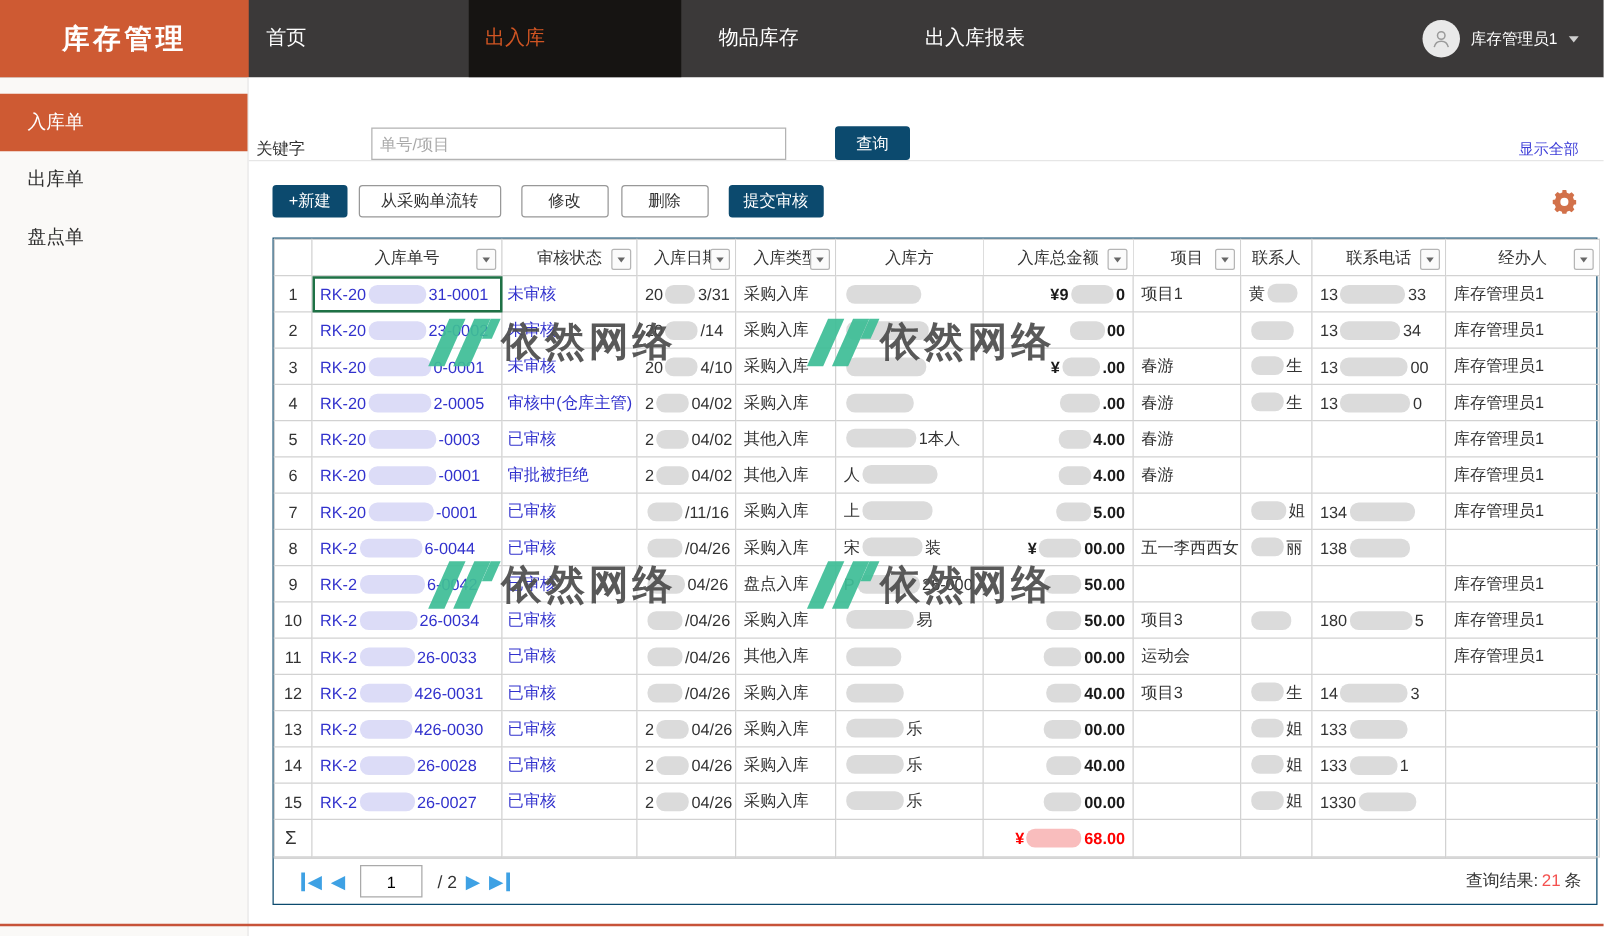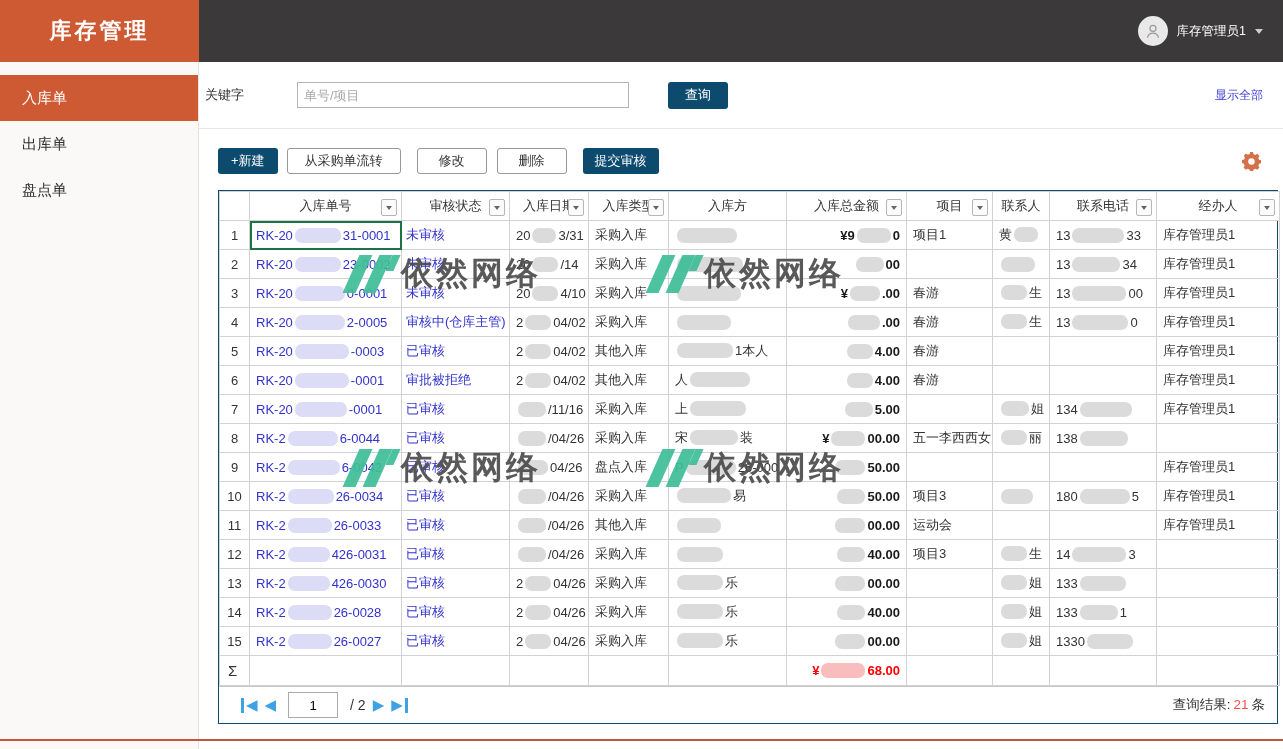--- a/index.html
+++ b/index.html
@@ -20,21 +20,21 @@
   .avatar{width:30px;height:30px;border-radius:50%;background:#e9e9e9;display:flex;align-items:center;justify-content:center}
   .user-name{font-size:12.5px;color:#fff}
   .caret{width:0;height:0;border-left:4px solid transparent;border-right:4px solid transparent;border-top:5px solid #cfcfcf}
   
   .shell{display:flex;height:687px}
   .sidebar{width:199px;background:#faf9f7;border-right:1px solid #e4e4e4;box-sizing:border-box;padding-top:13px;flex:none}
   .side-item{height:46px;line-height:46px;padding-left:22px;font-size:15px;color:#2e2e2e;cursor:pointer}
   .side-item.active{background:#ce5a33;color:#fff}
   .main{flex:1;position:relative;background:#fff}
   
-  .filter-row{display:flex;align-items:center;height:66px;padding-left:6px}
+  .filter-row{display:flex;align-items:flex-end;height:66px;padding-left:6px}
   .kw-label{font-size:13px;color:#333;width:44px}
   .kw-input{width:318px;height:24px;border:1px solid #b3b3b3;margin-left:48px;padding:0 6px;font-size:13px;color:#333;outline:none}
   .kw-input::placeholder{color:#a9a9a9}
   .btn-orange{background:#0c4a6e;color:#fff;border:none;font-size:13px;border-radius:3px;cursor:pointer;
               font-family:"Liberation Sans",sans-serif}
   .search-btn{width:60px;height:27px;margin-left:39px}
   .show-all{margin-left:auto;margin-right:20px;color:#3d3dd8;font-size:12px;text-decoration:none;cursor:pointer}
   .divider{height:1px;background:#e6e6e6}
   
   .toolbar{display:flex;align-items:center;padding:19px 22px 0 19px}
@@ -89,20 +89,26 @@
   
   .bottom-line{position:absolute;left:0;top:739px;width:1283px;height:2px;background:#c75339}
 </style>
 </head>
 <body>
 
 <div>
 
   <header class="topbar">
     <div class="logo">库存管理</div>
+    <nav class="topnav">
+        <div class="nav-item">首页</div>
+        <div class="nav-item active">出入库</div>
+        <div class="nav-item">物品库存</div>
+        <div class="nav-item">出入库报表</div>
+      </nav>
     <div class="user">
       <span class="avatar">
         <svg width="18" height="18" viewBox="0 0 24 24">
           <circle cx="12" cy="8.5" r="4" fill="none" stroke="#9a9a9a" stroke-width="1.6"></circle>
           <path d="M4.5 21c1-4.2 4-6.3 7.5-6.3s6.5 2.1 7.5 6.3" fill="none" stroke="#9a9a9a" stroke-width="1.6"></path>
         </svg>
       </span>
       <span class="user-name">库存管理员1</span>
       <span class="caret"></span>
     </div>

